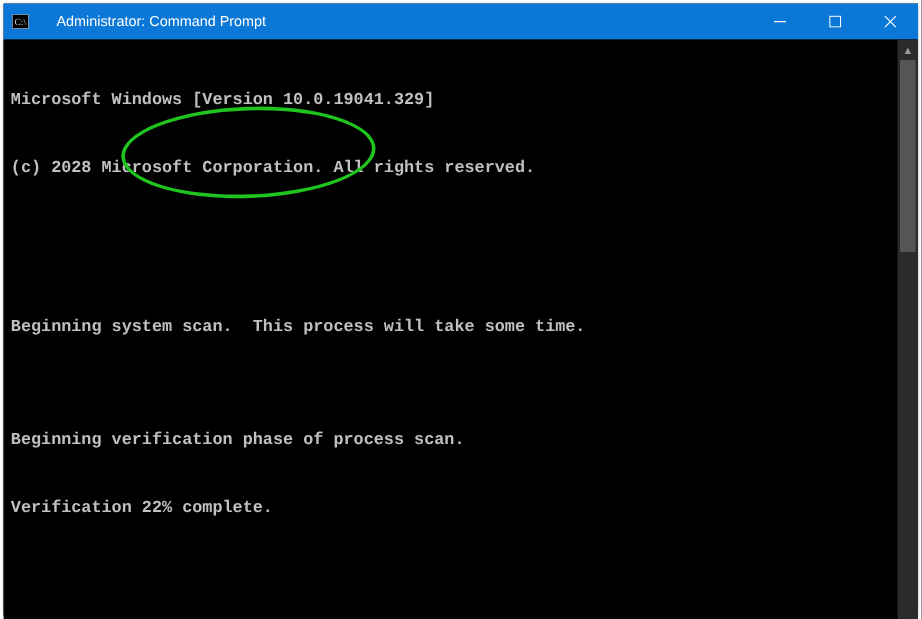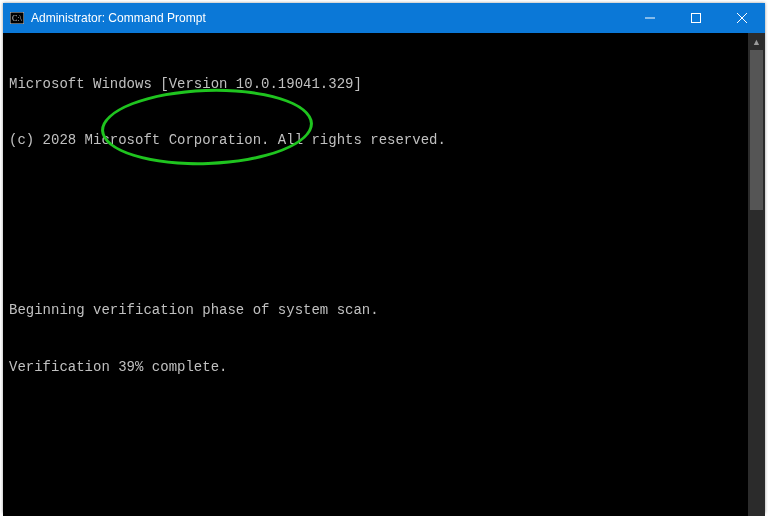--- a/index.html
+++ b/index.html
@@ -32,21 +32,21 @@
     user-select: none;
   }
   .titlebar .app-icon {
     width: 16px;
     height: 16px;
     margin-right: 6px;
     display: flex;
     align-items: center;
     justify-content: center;
   }
-  .titlebar .title { flex: 0 0 auto; }
+  .titlebar .title { flex: 0 0 auto; margin-left: 16px; }
   .titlebar .spacer { flex: 1; }
   .winbtn {
     width: 46px;
     height: 30px;
     display: flex;
     align-items: center;
     justify-content: center;
     color: #ffffff;
   }
   .winbtn svg { display: block; }
@@ -59,21 +59,21 @@
   .console {
     flex: 1;
     padding: 4px 6px;
     font-family: Consolas, "Courier New", monospace;
     font-size: 14px;
     line-height: 1.35;
     color: #c0c0c0;
     white-space: pre;
     position: relative;
   }
-  .console .line { display: block; }
+  .console .line { display: block; font-weight: bold; }
   .scrollbar {
     width: 17px;
     background: #2b2b2b;
     display: flex;
     flex-direction: column;
   }
   .sb-btn {
     height: 17px;
     display: flex;
     align-items: center;
@@ -145,23 +145,24 @@
         </svg>
     </div>
   </div>
 
   <div class="client">
     <div class="console">
       <span class="line">Microsoft Windows [Version 10.0.19041.329]</span>
       <span class="line">(c) 2028 Microsoft Corporation. All rights reserved.</span>
       <span class="line"></span>
       <span class="line"></span>
+      <span class="line">Beginning system scan.  This process will take some time.</span>
       <span class="line"></span>
-      <span class="line">Beginning verification phase of system scan.</span>
-      <span class="line">Verification 39% complete.</span>
+      <span class="line">Beginning verification phase of process scan.</span>
+      <span class="line">Verification 22% complete.</span>
       <span class="line"></span>
       
       <span class="line"></span>
       
 
       <div class="highlight-ellipse"></div>
 
       
       <div class="watermark">
         

